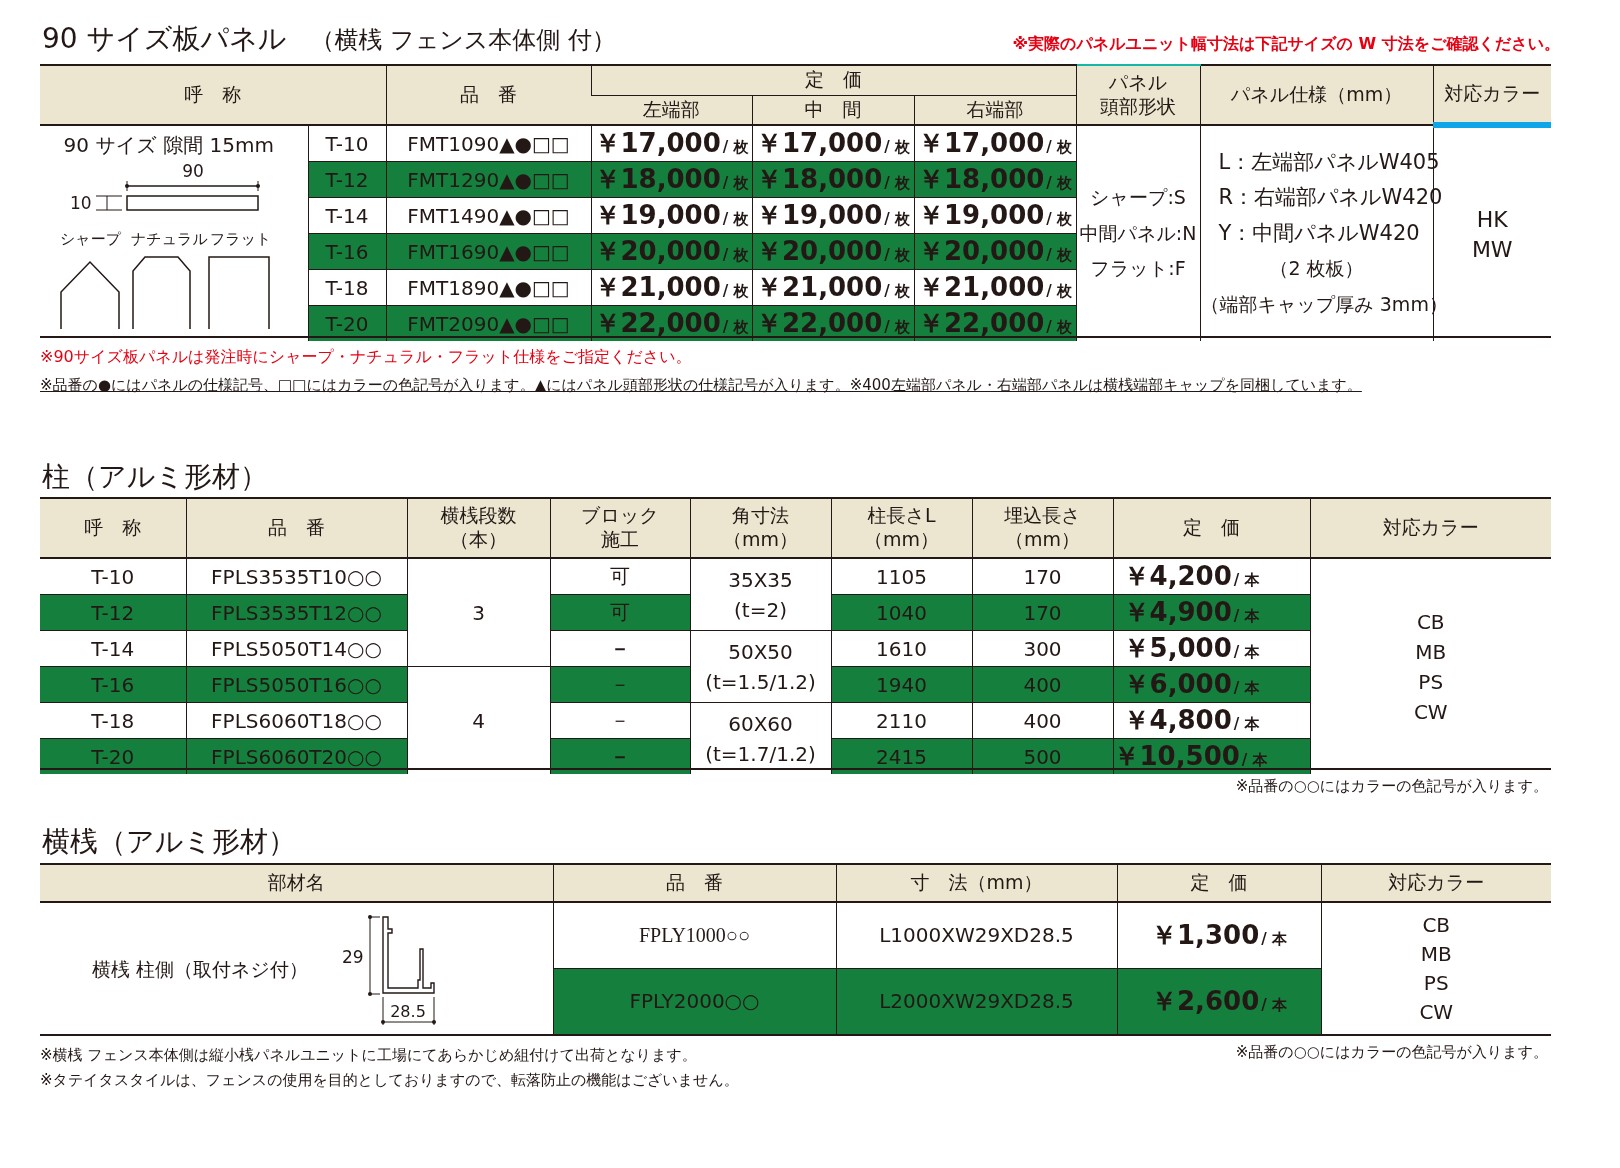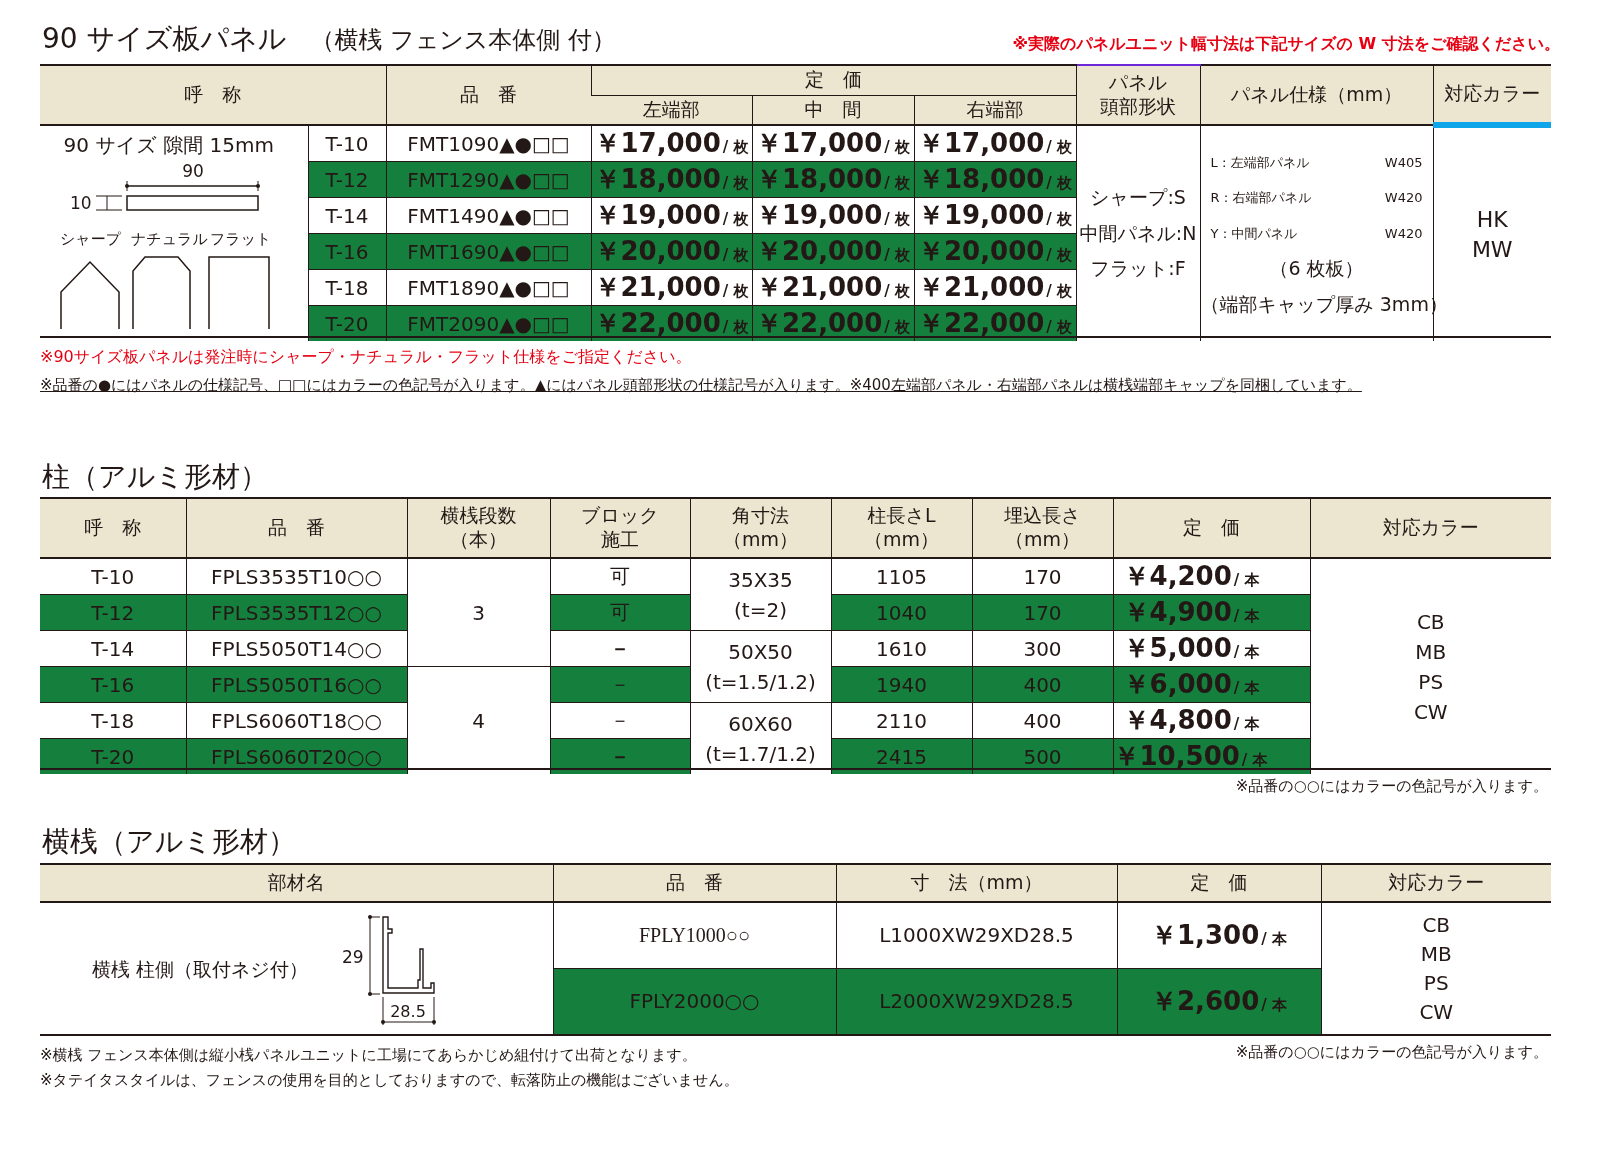--- a/index.html
+++ b/index.html
@@ -18,21 +18,21 @@
   tr.shade td.sh { background: #15803d; }
   .tbl-top { border-top: 2px solid #231815; }
 
   .price { font-weight: bold; font-size: 26px; letter-spacing: 0px; }
   .price .unit { font-size: 15px; font-weight: bold; margin-left: 2px; }
   .price2 { font-weight: bold; font-size: 26px; text-align: right; padding-right: 50px; }
   .price2 .unit { font-size: 15px; margin-left: 2px; }
 
   .note { position: absolute; font-size: 15px; color: #231815; }
   .note.red { color: #e60012; }
-  .spec-line { display: flex; justify-content: space-between; padding: 0 10px; font-size: 13px; line-height: 35.5px; }
+  .spec-line { display: flex; justify-content: space-between; padding: 0 18px; font-size: 21px; line-height: 35.5px; }
   .center-line { font-size: 19px; line-height: 35.5px; text-align: center; }
 </style>
 </head>
 <body>
 
 <div class="section-title" style="left:42px; top:20px;">
   <span>90 サイズ板パネル</span><span class="sub">（横桟 フェンス本体側 付）</span>
 </div>
 <div class="red-note-top">※実際のパネルユニット幅寸法は下記サイズの W 寸法をご確認ください。</div>
 
@@ -46,21 +46,21 @@
       <col style="width:162px">
     <col style="width:124px">
       <col style="width:233px">
       <col style="width:118px">
   </colgroup>
   <tbody>
       <tr class="tbl-top" style="height:30px;">
     <th colspan="2" rowspan="2" style="border-top:2px solid #231815;">呼　称</th>
     <th rowspan="2" style="border-top:2px solid #231815;">品　番</th>
     <th colspan="3" style="border-top:2px solid #231815;">定　価</th>
-    <th rowspan="2" style="border-top:2px solid #6d28d9;">
+    <th rowspan="2" style="border-top:2px solid #14b8a6;">
       <div>パネル</div>
       <div>頭部形状</div>
     </th>
     <th rowspan="2" style="border-top:2px solid #231815;">パネル仕様（mm）</th>
     <th rowspan="2" style="border-top:2px solid #231815;">対応カラー</th>
   </tr>
   <tr style="height:30px;">
     <th style="border-top:1px solid #231815;">左端部</th>
     <th style="border-top:1px solid #231815;">中　間</th>
     <th style="border-top:1px solid #231815;">右端部</th>
@@ -105,21 +105,21 @@
             <span>W405</span>
           </div>
       <div class="spec-line">
             <span>R：右端部パネル</span>
             <span>W420</span>
           </div>
       <div class="spec-line">
             <span>Y：中間パネル</span>
             <span>W420</span>
           </div>
-      <div class="center-line">（6 枚板）</div>
+      <div class="center-line">（2 枚板）</div>
       <div class="center-line">（端部キャップ厚み 3mm）</div>
     </td>
     <td rowspan="6" style="border-top:6px solid #0ea5e9; font-size:22px; line-height:30px;">
       <div>HK</div>
       <div>MW</div>
     </td>
   </tr>
 
   <tr class="shade" style="height:35.5px;">
     <td class="sh">T-12</td>

